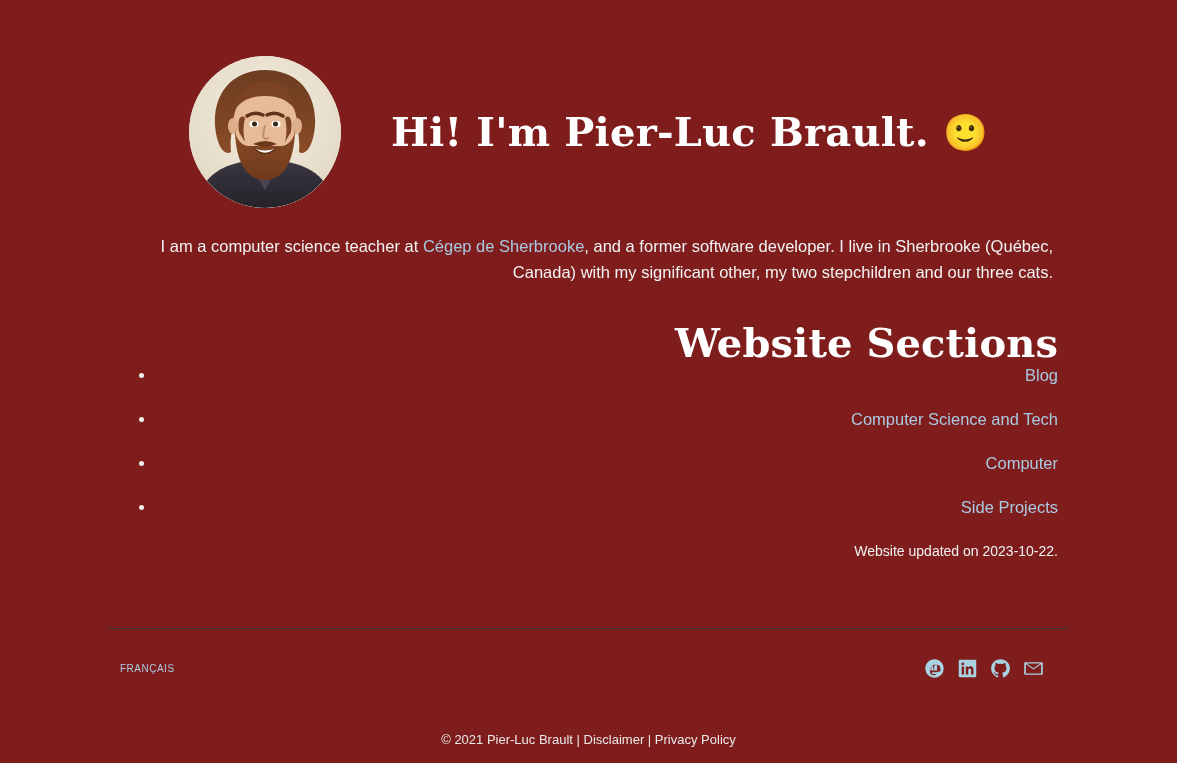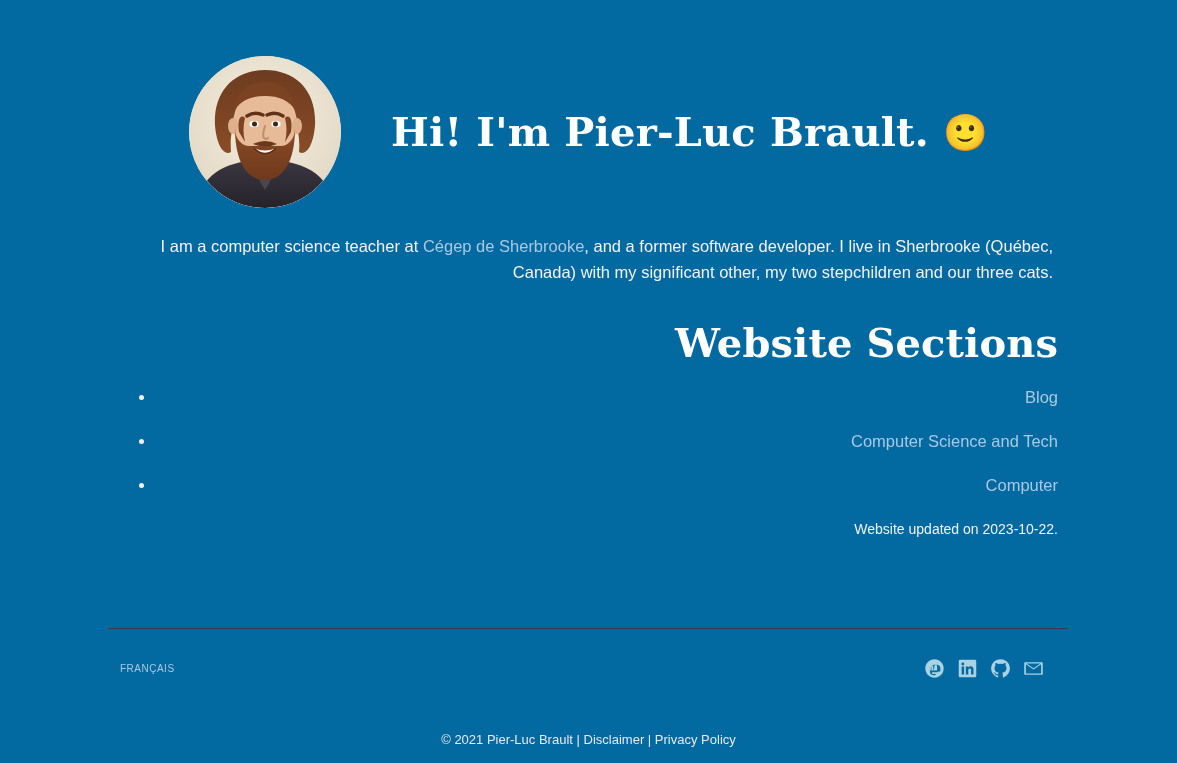--- a/index.html
+++ b/index.html
@@ -12,21 +12,21 @@
   body {
     font-family: "Liberation Sans", sans-serif;
     color: #f2f2f2;
     -webkit-font-smoothing: antialiased;
   }
 
   .page {
     position: relative;
     width: 1177px;
     height: 763px;
-    background: #0369a1;
+    background: #7f1d1d;
   }
 
   
   .hero {
     position: absolute;
     left: 0; top: 56px;
     width: 1177px;
     display: flex;
     align-items: center;
     justify-content: center;
@@ -84,21 +84,20 @@
     font-weight: 700;
     font-size: 40px;
     line-height: 1.1;
     color: #ffffff;
     margin-top: 36px;
     letter-spacing: 0.1px;
   }
 
   ul.sections-list {
     list-style: none;
-    margin-top: 22px;
   }
   ul.sections-list li {
     position: relative;
     padding-left: 26px;
     margin-bottom: 24px;
     font-size: 16.5px;
     line-height: 20px;
   }
   ul.sections-list li::before {
     content: "";
@@ -265,20 +264,23 @@
     <ul class="sections-list">
       <li>
         <a href="#">Blog</a>
       </li>
       <li>
         <a href="#">Computer Science and Tech</a>
       </li>
       <li>
         <a href="#">Computer</a>
       </li>
+      <li>
+        <a href="#">Side Projects</a>
+      </li>
     </ul>
 
     <p class="updated">Website updated on 2023-10-22.</p>
   </div>
 
   <div class="divider"></div>
 
   <div class="footer-row">
 
     <a class="lang-link" href="#">FRANÇAIS</a>

